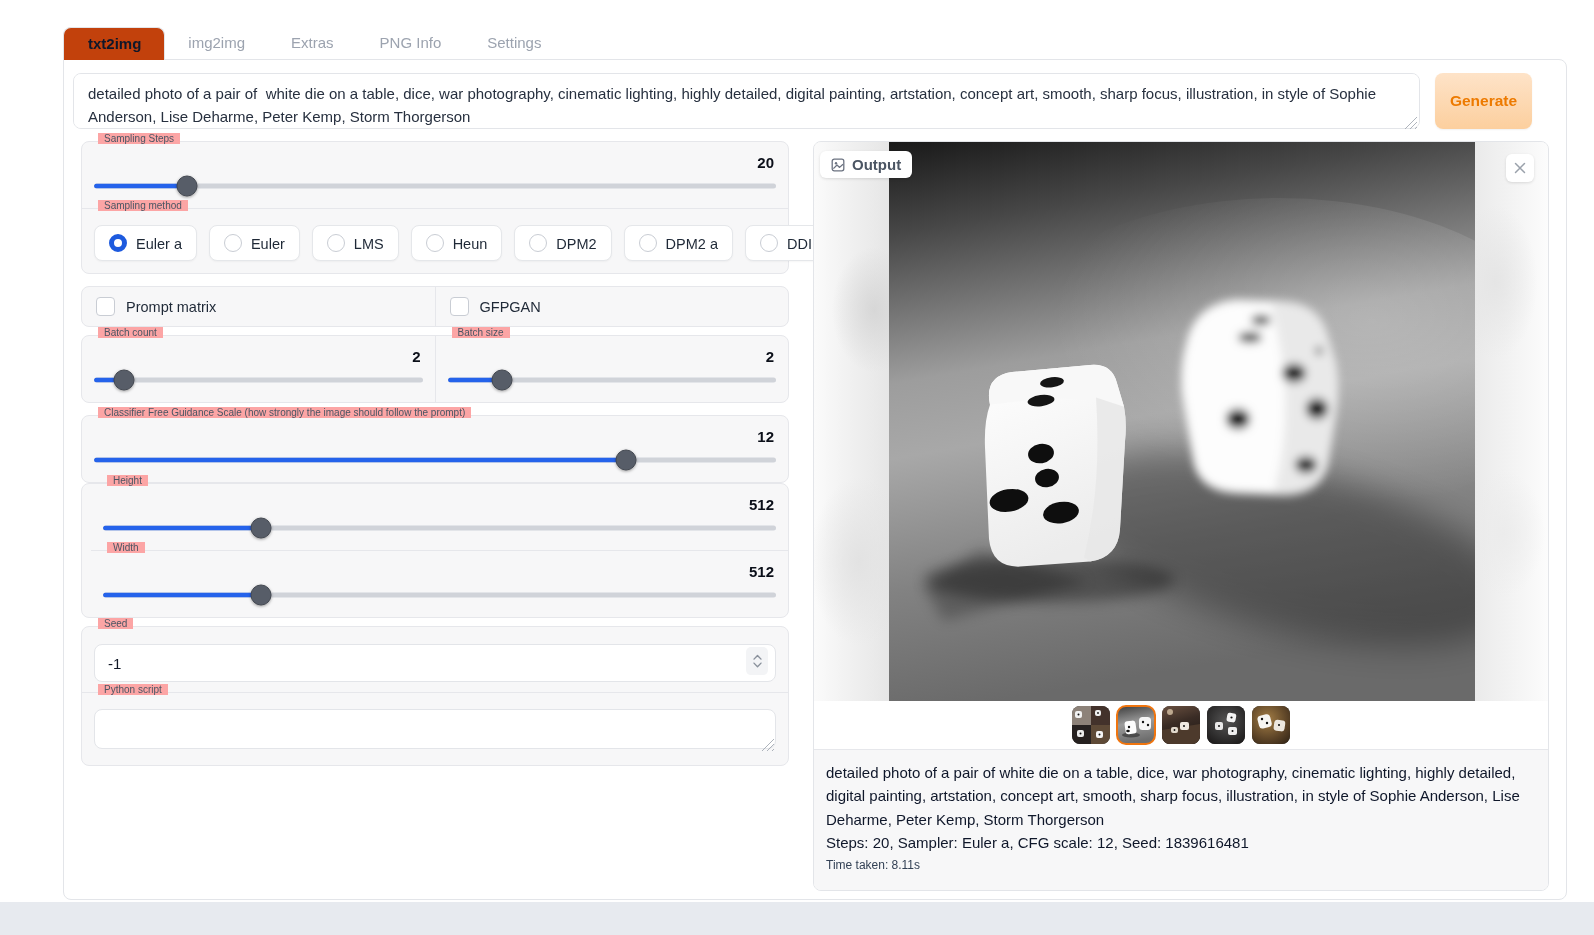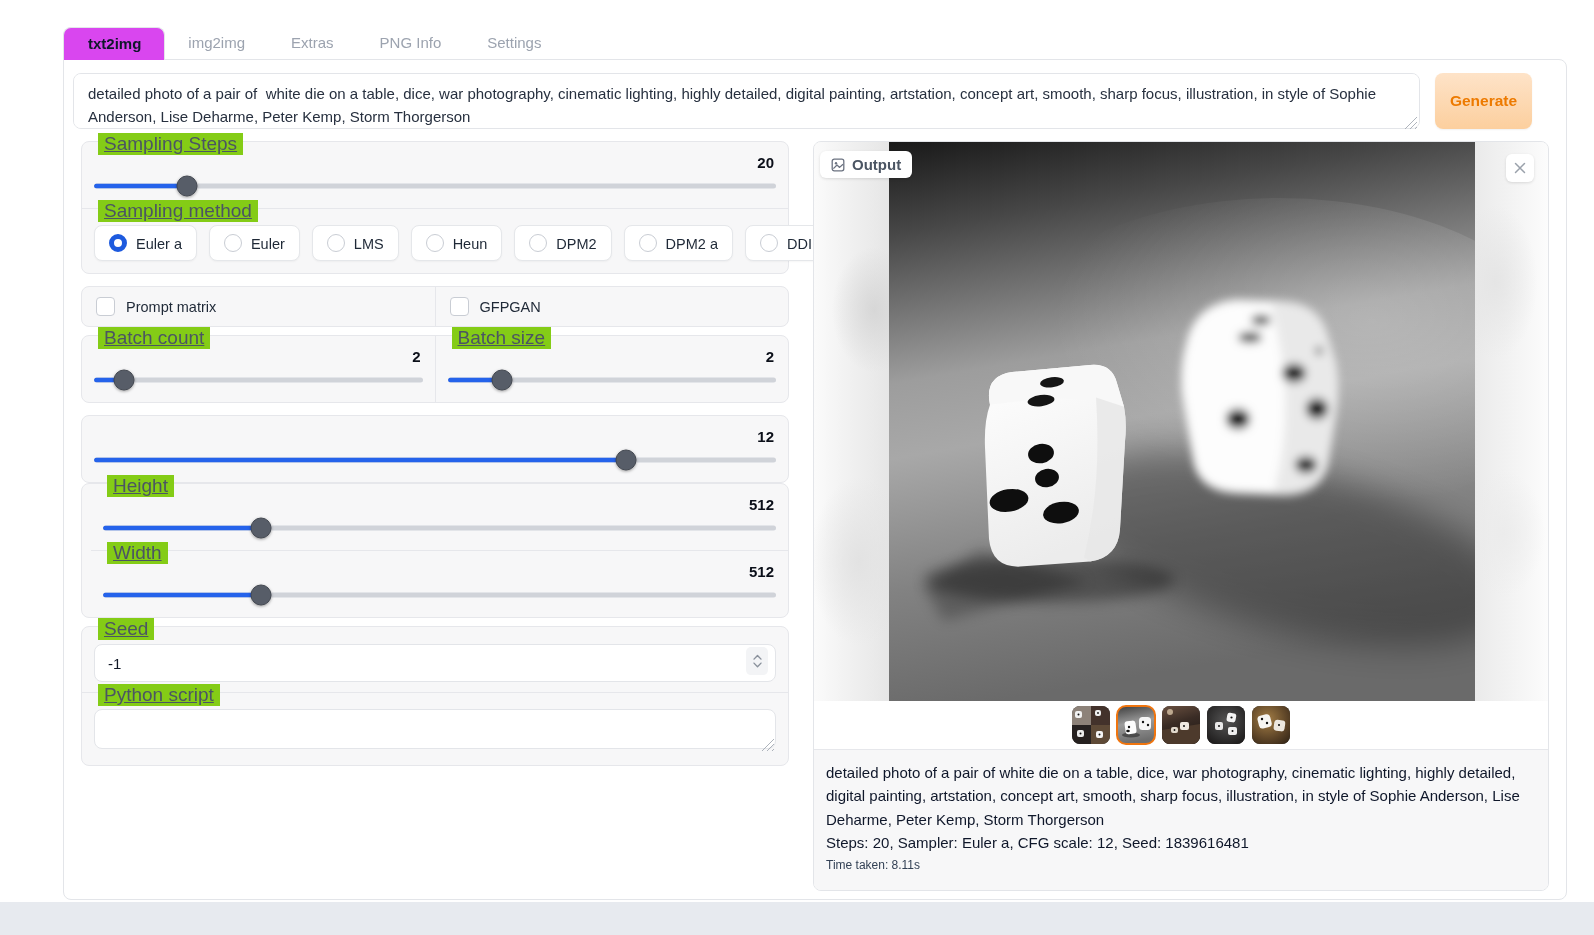--- a/index.html
+++ b/index.html
@@ -9,21 +9,21 @@
     font-family:"Liberation Sans", sans-serif; color:#111827;
   }
   .footer-strip { position:absolute; left:0; right:0; top:902px; height:33px; background:#e7eaef; }
 
   .app { position:absolute; left:63px; top:27px; width:1504px; }
 
   
   .tabs { display:flex; height:33px; position:relative; z-index:3; }
   .tab { padding:7px 23px; font-size:15px; color:#9ca3af; cursor:pointer; white-space:nowrap; }
   .tab.active {
-    background:#d946ef; border:1px solid #e3e5e9; border-bottom:none;
+    background:#c2410c; border:1px solid #e3e5e9; border-bottom:none;
     border-radius:8px 8px 0 0; color:#0f172a; font-weight:700;padding-left:24px;
   }
 
   
   .panel {
     position:relative; margin-top:-1px; height:841px; background:#fff;
     border:1px solid #e3e5e9; border-radius:0 8px 8px 8px;
   }
 
   
@@ -50,22 +50,22 @@
   }
 
   
   .left-col { position:absolute; left:17px; top:81px; width:708px; }
   .gbox { background:#f7f7f8; border:1px solid #e6e7eb; border-radius:8px; position:relative; }
   .mt12{margin-top:12px;} .mt10{margin-top:0;padding-left:9px;} .mt8{margin-top:8px;}
 
   .fieldset { position:relative; }
   .fieldset + .fieldset { border-top:1px solid #e6e7eb; }
   .legend {
-    position:absolute; top:-9px; left:16px; padding:0 6px; background:#84cc16;
-    font-size:19px; color:#4b5563; white-space:nowrap; z-index:1;text-decoration:underline;
+    position:absolute; top:-9px; left:16px; padding:0 6px; background:#fca5a5;
+    font-size:10px; color:#4b5563; white-space:nowrap; z-index:1;
   }
   .fs-slider { padding:8px 12px 12px; }
   .slider-value { text-align:right; font-size:15px; font-weight:700; color:#0b0f19; margin:4px 2px 4px 0; }
   .track-wrap { position:relative; height:21px; cursor:pointer; }
   .track {
     position:absolute; left:0; right:0; top:50%; transform:translateY(-50%);
     height:5px; border-radius:4px; background:#d0d3d9; overflow:hidden;
   }
   .fill { height:100%; background:#2563eb; border-radius:4px; }
   .thumb {
@@ -275,20 +275,21 @@
                   <div class="fill" style="width:16.5%"></div>
                 </div>
               <div class="thumb" style="left:16.5%"></div>
             </div>
           </div>
         </div>
       </div>
 
       <div class="gbox mt12">
         <div class="fieldset fs-slider">
+          <div class="legend">Classifier Free Guidance Scale (how strongly the image should follow the prompt)</div>
           <div class="slider-value">12</div>
           <div class="track-wrap">
             <div class="track">
                 <div class="fill" style="width:78%"></div>
               </div>
             <div class="thumb" style="left:78%"></div>
           </div>
         </div>
       </div>
 

